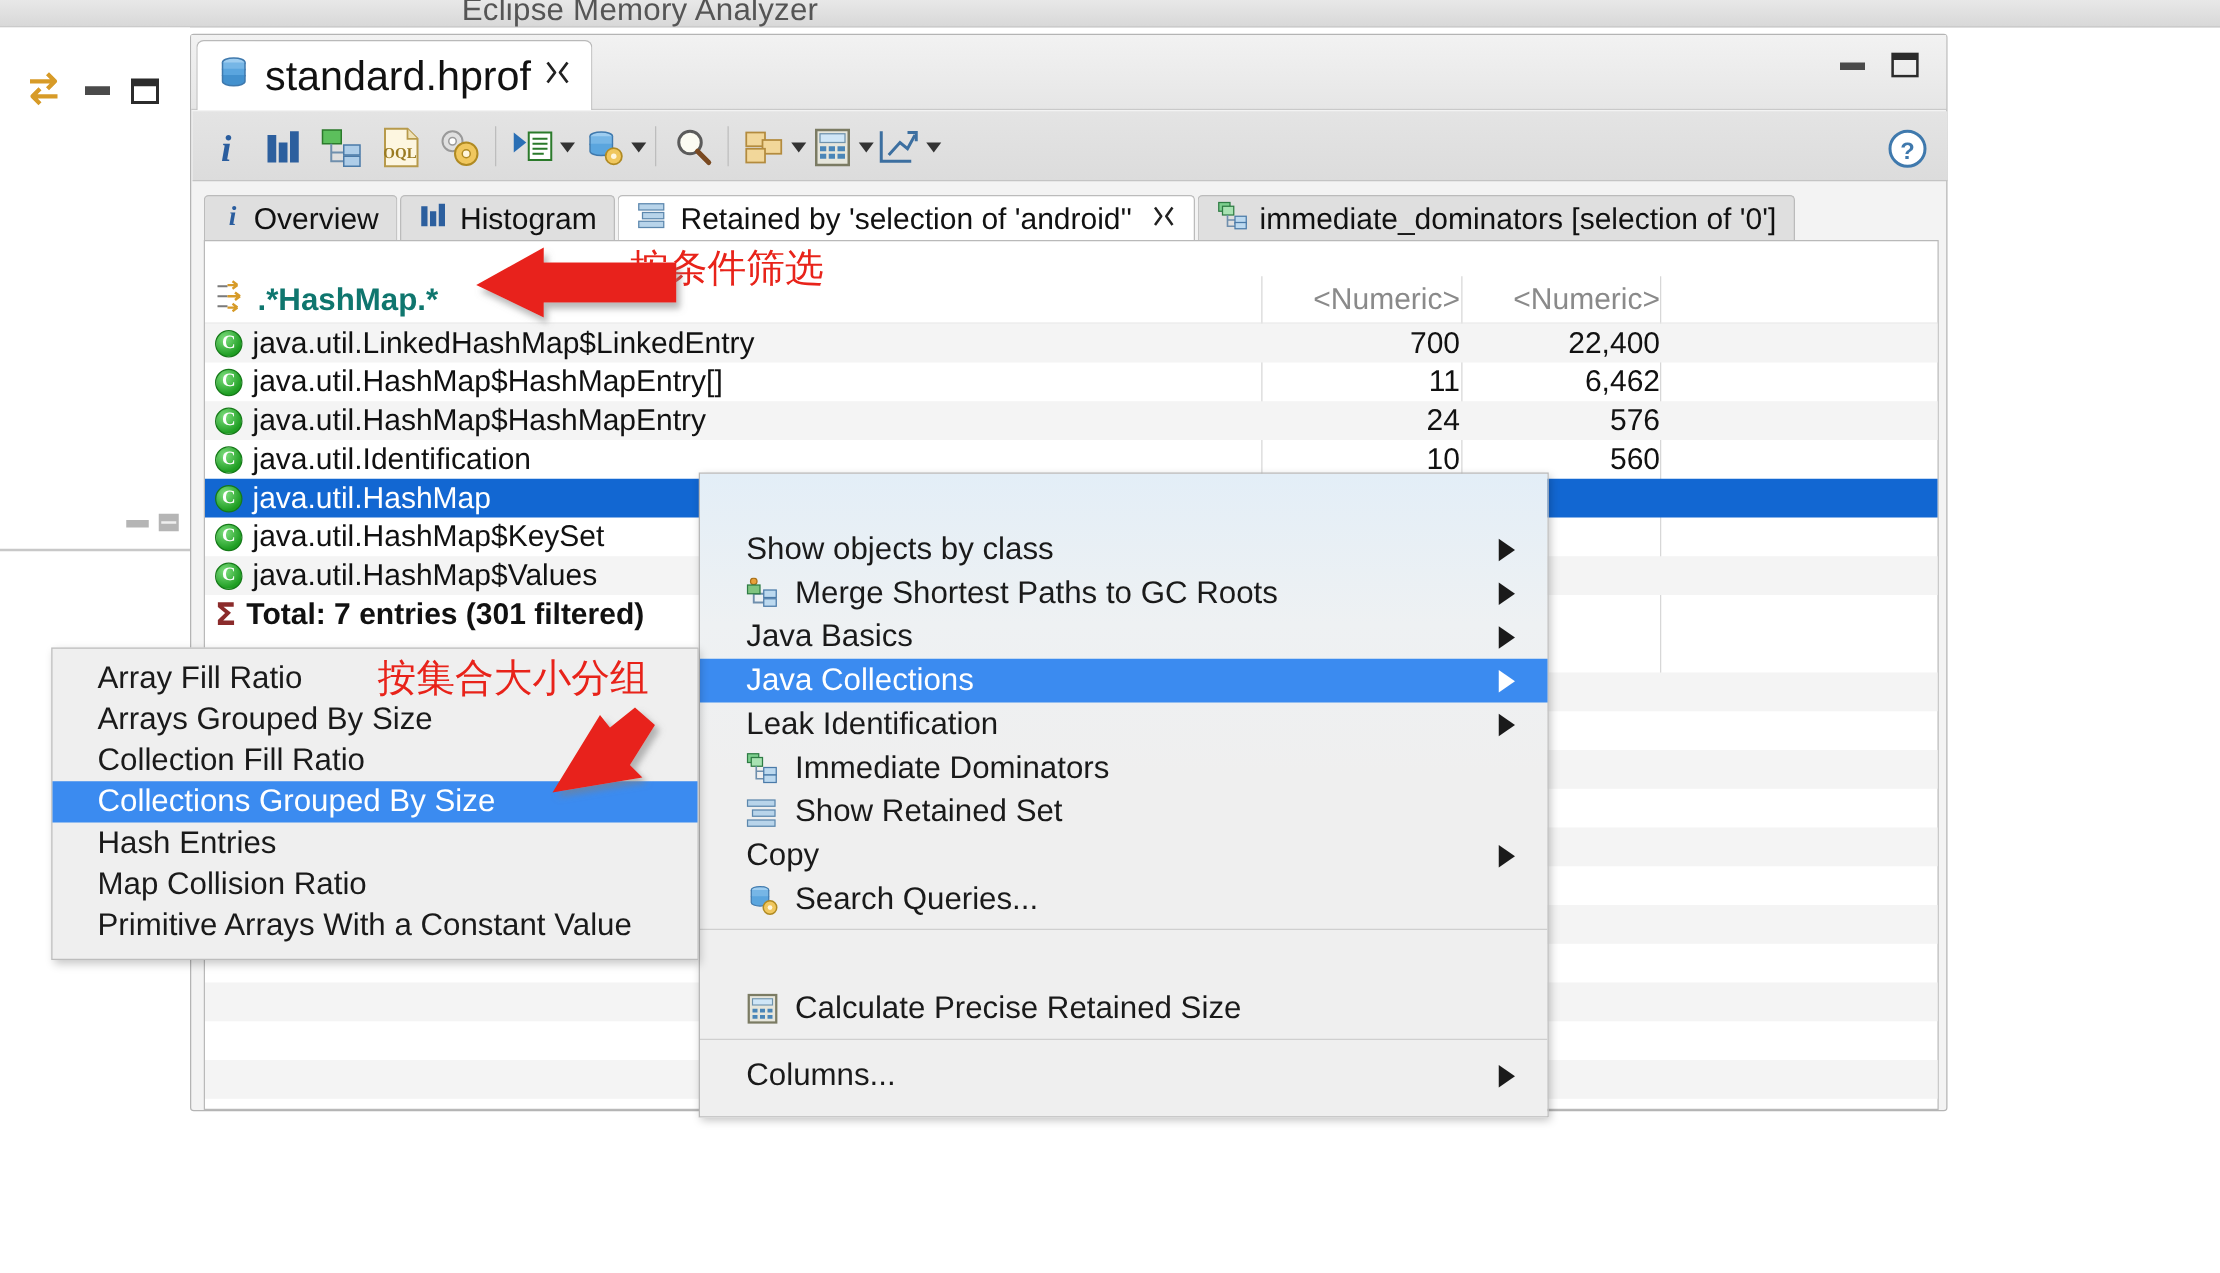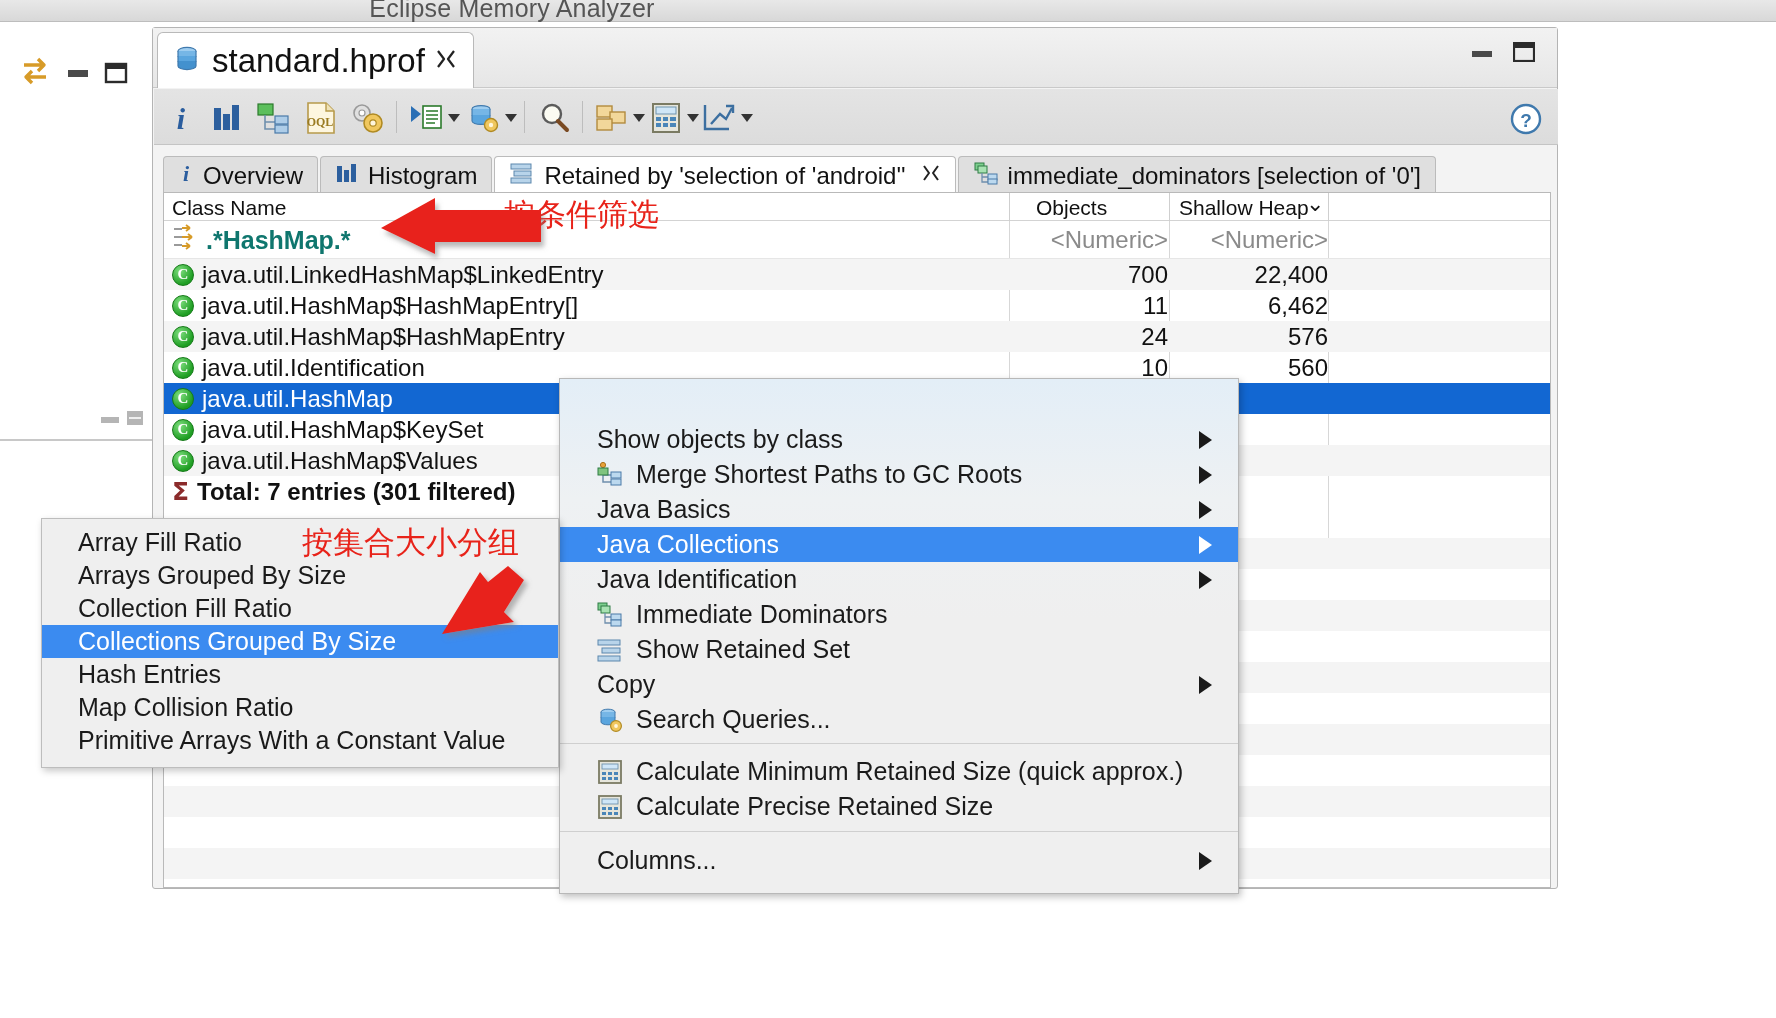--- a/index.html
+++ b/index.html
@@ -400,29 +400,20 @@
           <rect x="15" y="13" width="9" height="6" fill="#bcd9ef" stroke="#4a7aa8" stroke-width="1"></rect>
           <rect x="15" y="18" width="9" height="5" fill="#bcd9ef" stroke="#4a7aa8" stroke-width="1"></rect>
         </svg>
       </span>
       <span>immediate_dominators [selection of '0']</span>
     </div>
   </div>
 
   <div id="table-wrap">
 
-    <div class="thead">
-      <span class="th" style="left:8px;">Class Name</span>
-      <span class="colsep" style="left:845px;"></span>
-      <span class="th" style="left:872px;">Objects</span>
-      <span class="colsep" style="left:1005px;"></span>
-      <span class="th" style="left:1015px;">Shallow Heap</span>
-      <span class="th" style="left:1142px;top:-2px;font-size:22px;">⌄</span>
-      <span class="colsep" style="left:1164px;"></span>
-    </div>
 
     <div class="vsep" style="left:845px;  top:28px; height:345px;"></div>
     <div class="vsep" style="left:1005px; top:28px; height:345px;"></div>
     <div class="vsep" style="left:1164px; top:28px; height:345px;"></div>
 
     <div class="trow filterrow" style="top:29px;height:36px;">
       <span class="cell-name">
         <span style="display:inline-block;width:26px;">
           <svg width="26" height="26" viewBox="0 0 26 26">
             <path d="M2 5 h8 M2 13 h8 M2 21 h8" stroke="#7a7a7a" stroke-width="1.6"></path>
@@ -537,21 +528,21 @@
     <span class="mi-label">Java Basics</span>
     <i class="arrow"></i>
   </div>
 
   <div class="mi sel" style="top:148px;">
     <span class="mi-label">Java Collections</span>
     <i class="arrow"></i>
   </div>
 
   <div class="mi" style="top:183px;">
-    <span class="mi-label">Java Identification</span>
+    <span class="mi-label">Leak Identification</span>
     <i class="arrow"></i>
   </div>
 
   <div class="mi" style="top:253px;">
     <span class="mi-icon">
       <svg width="26" height="26" viewBox="0 0 26 26">
         <rect x="1" y="3" width="22" height="5" fill="#b8d4ea" stroke="#5c87ad" stroke-width="1"></rect>
         <rect x="5" y="11" width="18" height="5" fill="#b8d4ea" stroke="#5c87ad" stroke-width="1"></rect>
         <rect x="1" y="19" width="22" height="5" fill="#b8d4ea" stroke="#5c87ad" stroke-width="1"></rect>
       </svg>
@@ -585,37 +576,20 @@
         <path d="M4 10 v5 a7 2.8 0 0 0 14 0 v-5" fill="#5aa5de" stroke="#3f79ad" stroke-width="1"></path>
         <circle cx="19" cy="19" r="5.4" fill="#f0c75e" stroke="#b08a22" stroke-width="1.2"></circle>
         <circle cx="19" cy="19" r="1.9" fill="#fff6dd"></circle>
       </svg>
     </span>
     <span class="mi-label indent">Search Queries...</span>
   </div>
 
   <div class="msep" style="top:364px;"></div>
 
-  <div class="mi" style="top:375px;">
-    <span class="mi-icon">
-      <svg width="26" height="26" viewBox="0 0 26 26">
-        <rect x="2" y="2" width="22" height="22" fill="#e6e6dc" stroke="#7b7b63" stroke-width="1.8"></rect>
-        <rect x="5" y="5" width="16" height="5" fill="#cfe6f7" stroke="#6f93ad" stroke-width="0.9"></rect>
-        <g fill="#4a86b8">
-          <rect x="5" y="13" width="4" height="3"></rect>
-            <rect x="11" y="13" width="4" height="3"></rect>
-            <rect x="17" y="13" width="4" height="3"></rect>
-          <rect x="5" y="18" width="4" height="3"></rect>
-            <rect x="11" y="18" width="4" height="3"></rect>
-            <rect x="17" y="18" width="4" height="3"></rect>
-        </g>
-      </svg>
-    </span>
-    <span class="mi-label indent">Calculate Minimum Retained Size (quick approx.)</span>
-  </div>
 
   <div class="mi" style="top:410px;">
     <span class="mi-icon">
       <svg width="26" height="26" viewBox="0 0 26 26">
         <rect x="2" y="2" width="22" height="22" fill="#e6e6dc" stroke="#7b7b63" stroke-width="1.8"></rect>
         <rect x="5" y="5" width="16" height="5" fill="#cfe6f7" stroke="#6f93ad" stroke-width="0.9"></rect>
         <g fill="#4a86b8">
           <rect x="5" y="13" width="4" height="3"></rect>
             <rect x="11" y="13" width="4" height="3"></rect>
             <rect x="17" y="13" width="4" height="3"></rect>

